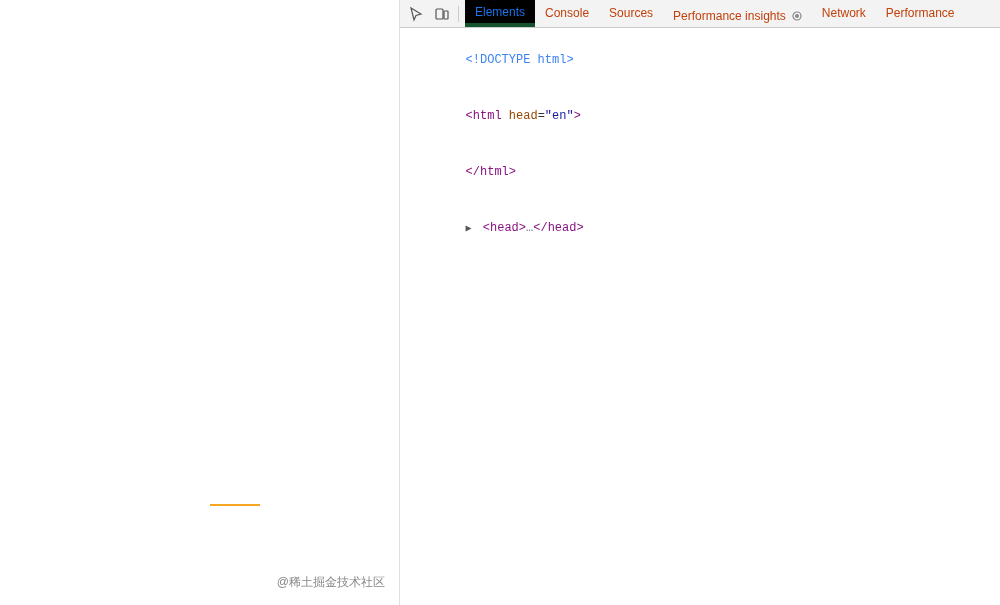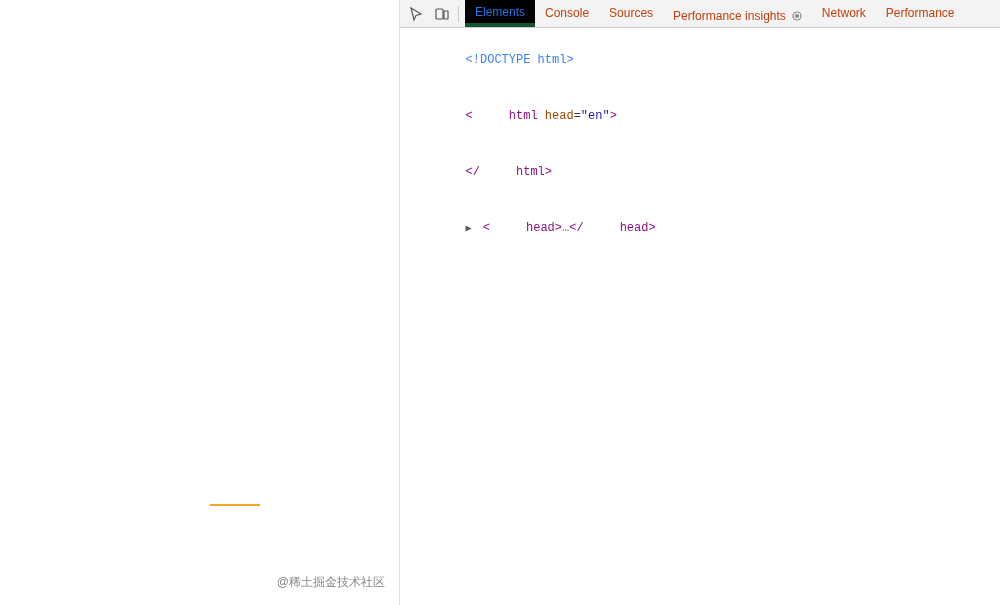--- a/index.html
+++ b/index.html
@@ -149,21 +149,20 @@
     .doctype {
       color: #3b82f6;
     }
 
     .tag-bracket {
       color: #881280;
     }
 
     .tag-name {
       color: #881280;
-      margin-left: 36px;
     }
 
     .attr-name {
       color: #994500;
     }
 
     .attr-value {
       color: #1a1aa6;
     }
 

